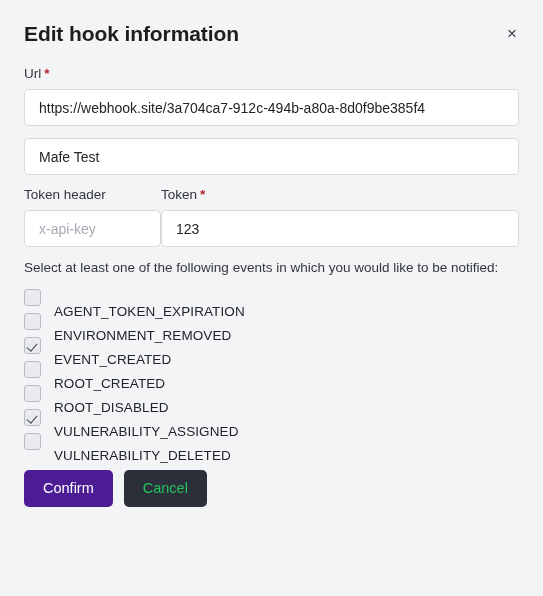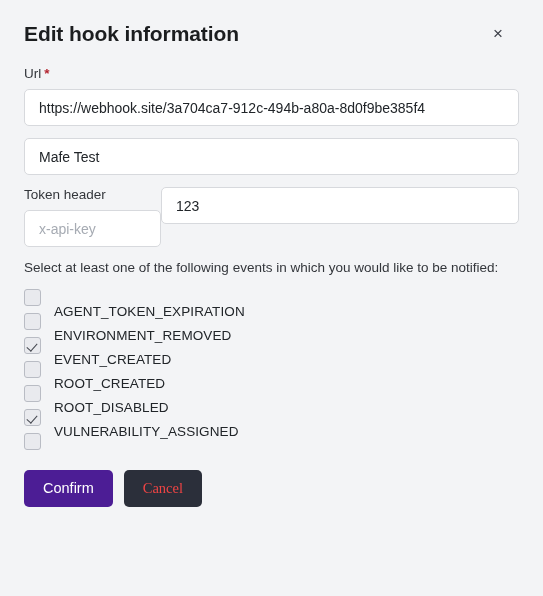--- a/index.html
+++ b/index.html
@@ -20,21 +20,21 @@
     width: 543px;
     height: 596px;
     box-sizing: border-box;
     padding: 0;
   }
   .modal-header {
     position: relative;
     height: 66px;
     display: flex;
     align-items: center;
-    padding: 0 32px 0 24px;
+    padding: 0 18px 0 24px;
   }
   .modal-title {
     font-size: 21px;
     font-weight: bold;
     color: #1b1d1f;
     letter-spacing: -0.1px;
     line-height: 1;
     margin: 0;
     flex: 1;
   }
@@ -160,22 +160,21 @@
     font-family: "Liberation Sans", sans-serif;
     cursor: pointer;
     line-height: 1;
   }
   .btn-confirm {
     background: #4c1d95;
     color: #ffffff;
   }
   .btn-cancel {
     background: #2b2f3a;
-    color: #ef4444;
-    font-family: Liberation Serif, serif;
+    color: #22c55e;
   }
 </style>
 </head>
 <body>
 
 <div class="modal">
 
   <div class="modal-header">
     <h1 class="modal-title">Edit hook information</h1>
     <button class="close-btn">×</button>
@@ -191,20 +190,21 @@
     <div class="field">
       <input class="text-input" type="text" value="Mafe Test" style="">
     </div>
 
     <div class="row">
       <div class="col-small">
         <label class="field-label"><span>Token header</span></label>
         <input class="text-input" type="text" placeholder="x-api-key" style="">
       </div>
       <div class="col-grow">
+        <label class="field-label"><span>Token</span><span class="req">*</span></label>
         <input class="text-input" type="text" value="123" style="">
       </div>
     </div>
 
     <p class="events-intro">Select at least one of the following events in which you would like to be notified:</p>
 
     <ul class="events-list" id="events-list">
         <li class="event-row">
           <span class="checkbox"></span>
           <span class="event-label">AGENT_TOKEN_EXPIRATION</span>
@@ -224,20 +224,21 @@
         <li class="event-row">
           <span class="checkbox"></span>
           <span class="event-label">ROOT_DISABLED</span>
         </li>
         <li class="event-row">
           <span class="checkbox checked"></span>
           <span class="event-label">VULNERABILITY_ASSIGNED</span>
         </li>
         <li class="event-row">
           <span class="checkbox"></span>
+          <span class="event-label">VULNERABILITY_DELETED</span>
         </li>
       </ul>
 
   </div>
 
   <div class="modal-footer">
     <button class="btn btn-confirm">Confirm</button>
     <button class="btn btn-cancel">Cancel</button>
   </div>
 

